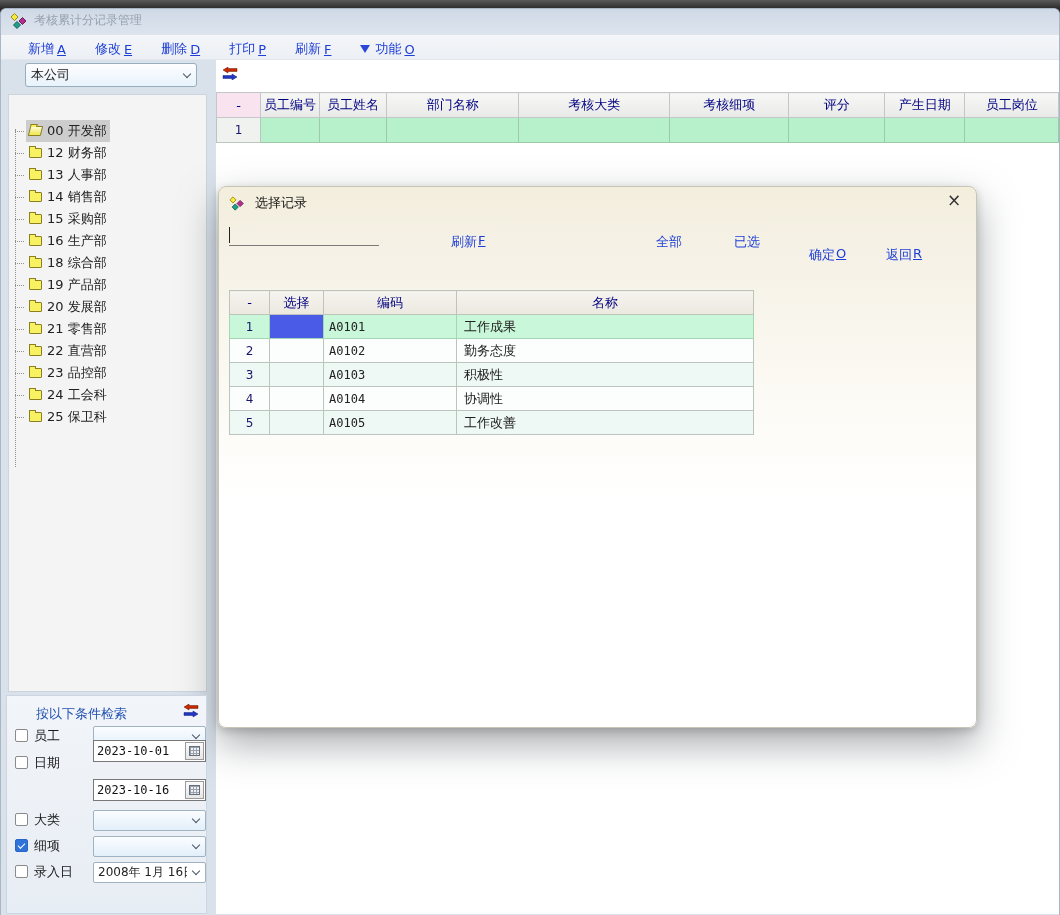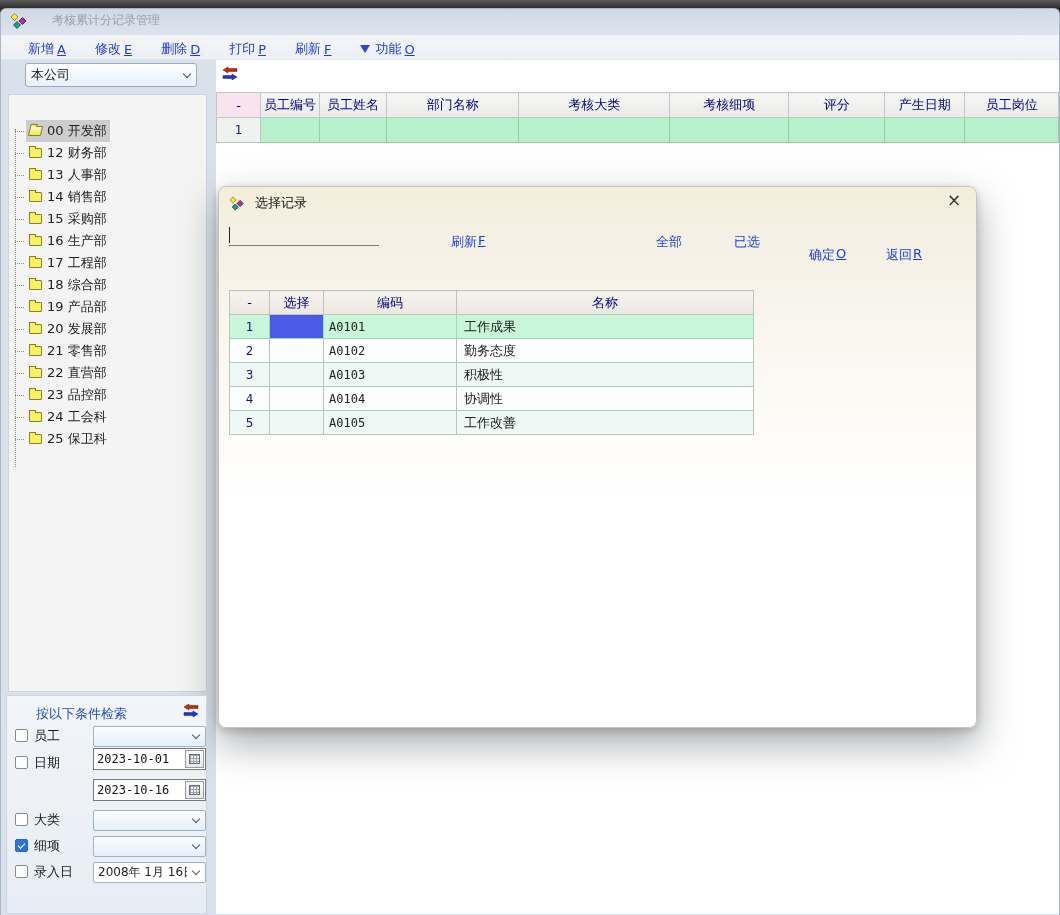--- a/index.html
+++ b/index.html
@@ -13,21 +13,21 @@
   .win-bg { position:absolute; left:0; top:8px; width:1060px; height:907px;
             background:#d9e1ea; border:1px solid #a8b6c8; border-bottom:none;
             border-radius:6px 6px 0 0; }
   .titlebar-bg { position:absolute; left:1px; top:9px; width:1058px; height:26px;
                  background:linear-gradient(180deg,#cfd9e6,#dde4ee); border-radius:6px 6px 0 0; }
   .toolbar-bg { position:absolute; left:1px; top:35px; width:1058px; height:25px;
                 background:linear-gradient(180deg,#f4f6f9,#eceff4); border-bottom:1px solid #e2e7ee; }
   .main-bg { position:absolute; left:216px; top:60px; width:843px; height:854px; background:#ffffff; }
 
   
-  .title-bar { position:absolute; left:10px; top:12px; display:flex; align-items:center; gap:24px; }
+  .title-bar { position:absolute; left:10px; top:12px; display:flex; align-items:center; gap:6px; }
   .win-title { font-size:12px; color:#97a1ad; }
 
   
   .toolbar { position:absolute; left:28px; top:40px; display:flex; column-gap:29px; align-items:center; }
   .tlink { color:#1d3ed6; cursor:default; display:flex; align-items:center; gap:3px; }
   .hk { text-decoration:underline; }
   .fdown { width:0; height:0; border-left:5px solid transparent; border-right:5px solid transparent;
            border-top:8px solid #2a48d8; margin-right:2px; }
 
   
@@ -194,26 +194,20 @@
   <div class="titem">
       <span class="hl">
         <span class="ficon"></span>
         <span>15 采购部</span>
       </span>
     </div>
   <div class="titem">
       <span class="hl">
         <span class="ficon"></span>
         <span>16 生产部</span>
-      </span>
-    </div>
-  <div class="titem">
-      <span class="hl">
-        <span class="ficon"></span>
-        <span>17 工程部</span>
       </span>
     </div>
   <div class="titem">
       <span class="hl">
         <span class="ficon"></span>
         <span>18 综合部</span>
       </span>
     </div>
   <div class="titem">
       <span class="hl">
@@ -405,21 +399,21 @@
 
   <span class="cb" style="top:33px;"></span>
   <span class="sp-label" style="top:31px;">员工</span>
   <div class="combo" style="top:30px;">
       <span class="val"></span>
       <span class="chev"></span>
     </div>
 
   <span class="cb" style="top:60px;"></span>
   <span class="sp-label" style="top:58px;">日期</span>
-  <div class="datewrap" style="top:52px;">
+  <div class="datewrap" style="top:44px;">
     <input value="2023-10-01" style="">
     <span class="calbtn">
         <span class="calgrid"></span>
       </span>
   </div>
   <div class="datewrap" style="top:83px;">
     <input value="2023-10-16" style="">
     <span class="calbtn">
         <span class="calgrid"></span>
       </span>

